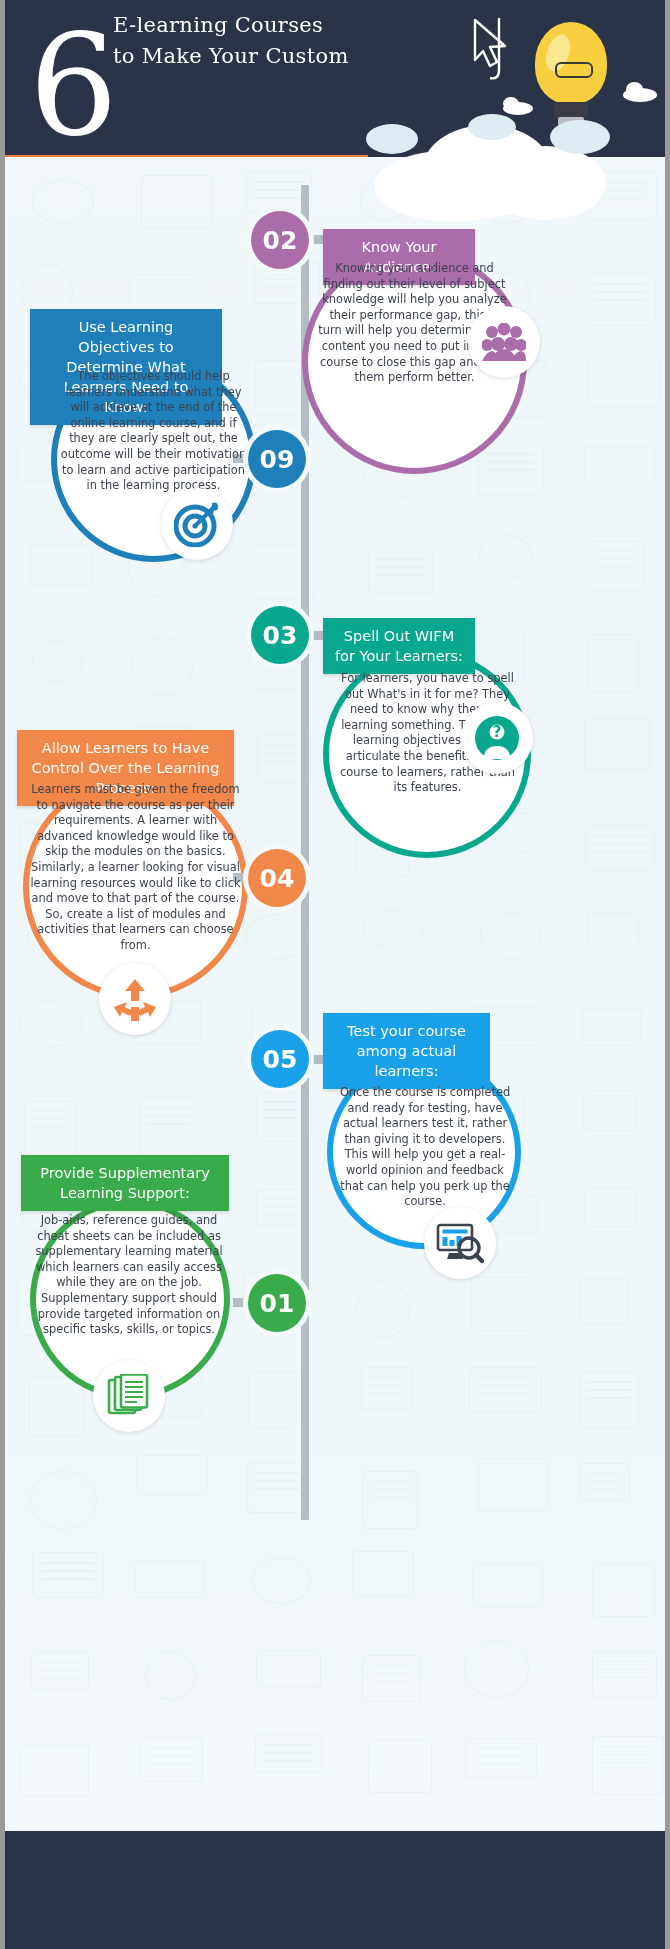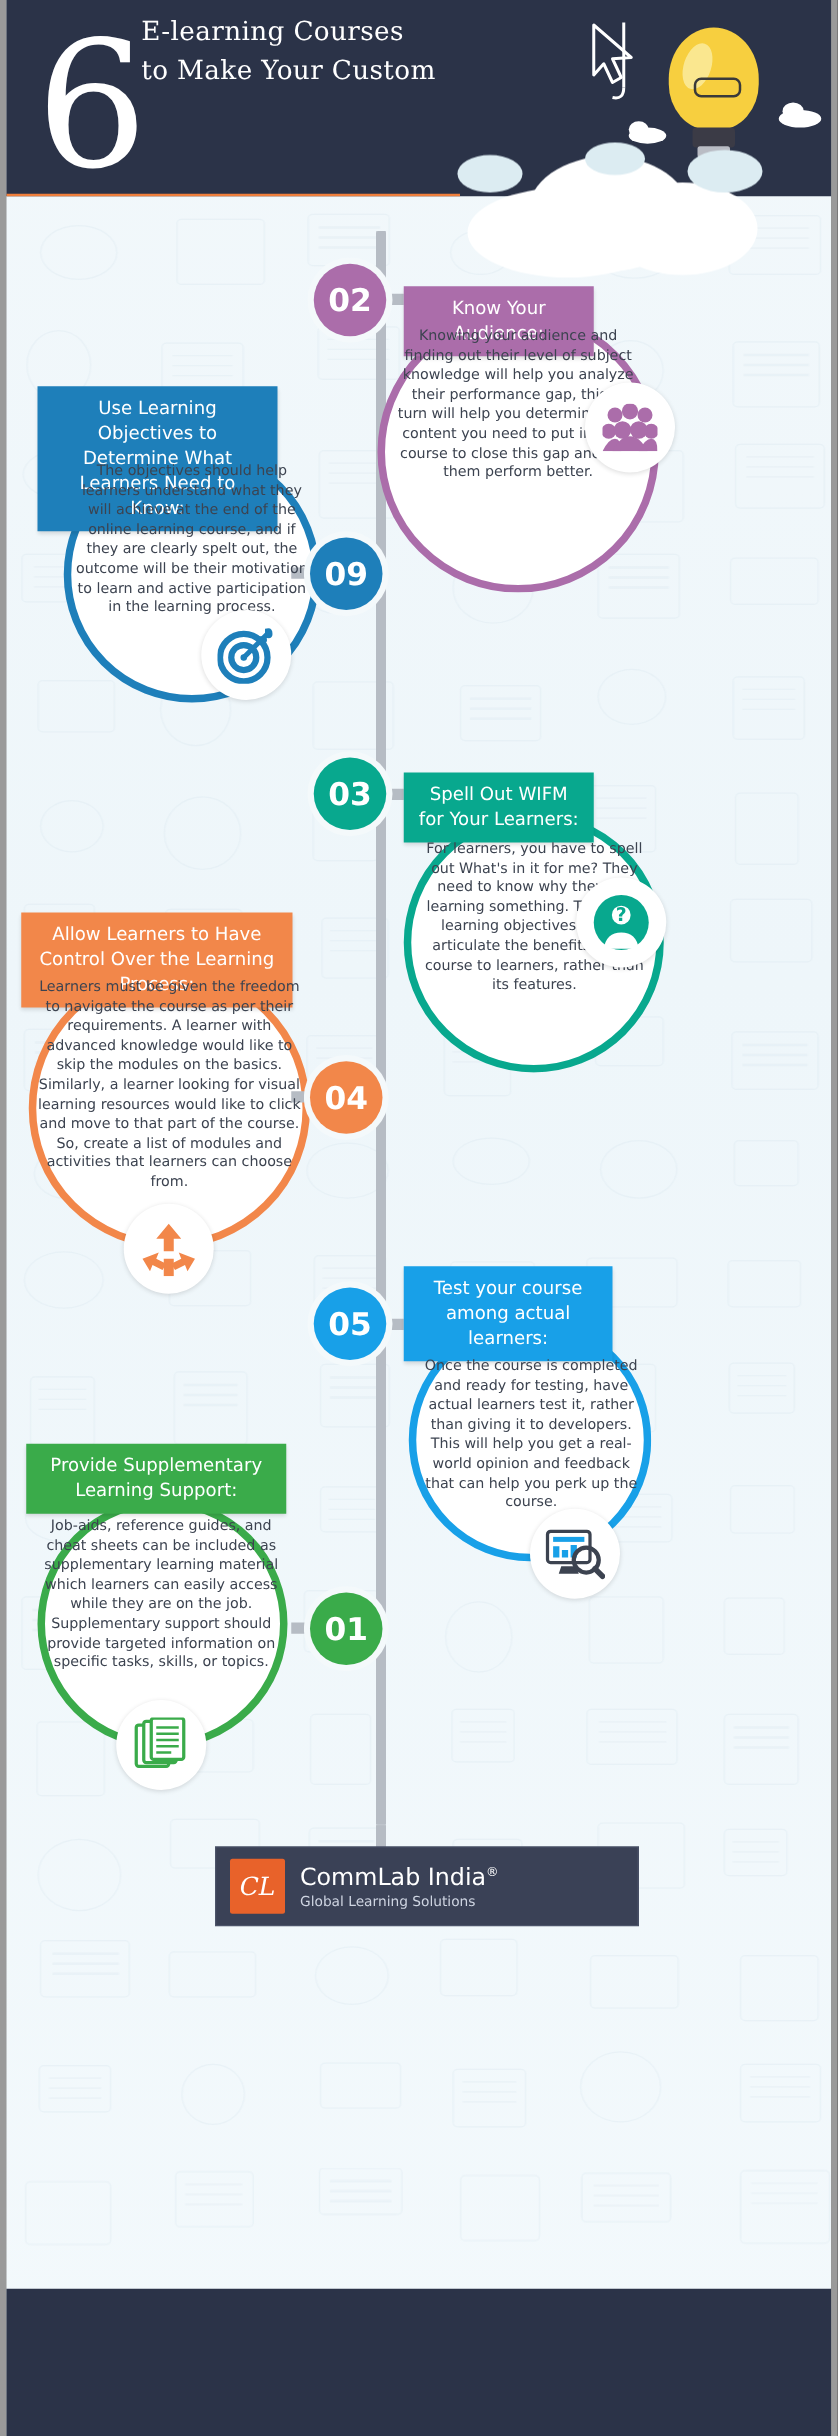--- a/index.html
+++ b/index.html
@@ -690,25 +690,14 @@
             <path d="M18 13 h18"></path>
             <path d="M18 18 h18"></path>
           <path d="M18 23 h18"></path>
             <path d="M18 28 h12"></path>
         </g>
       </svg>
     </div>
   </div>
 
   <div class="footer"></div>
-  <div class="logo-plate">
-    <div class="logo-mark">
-      <span>CL</span>
-    </div>
-    <div class="logo-txt">
-      <div class="logo-name">
-        <span>CommLab India</span><sup>®</sup>
-      </div>
-      <div class="logo-sub">Global Learning Solutions</div>
-    </div>
-  </div>
 
 </div>
 
 </body></html>

